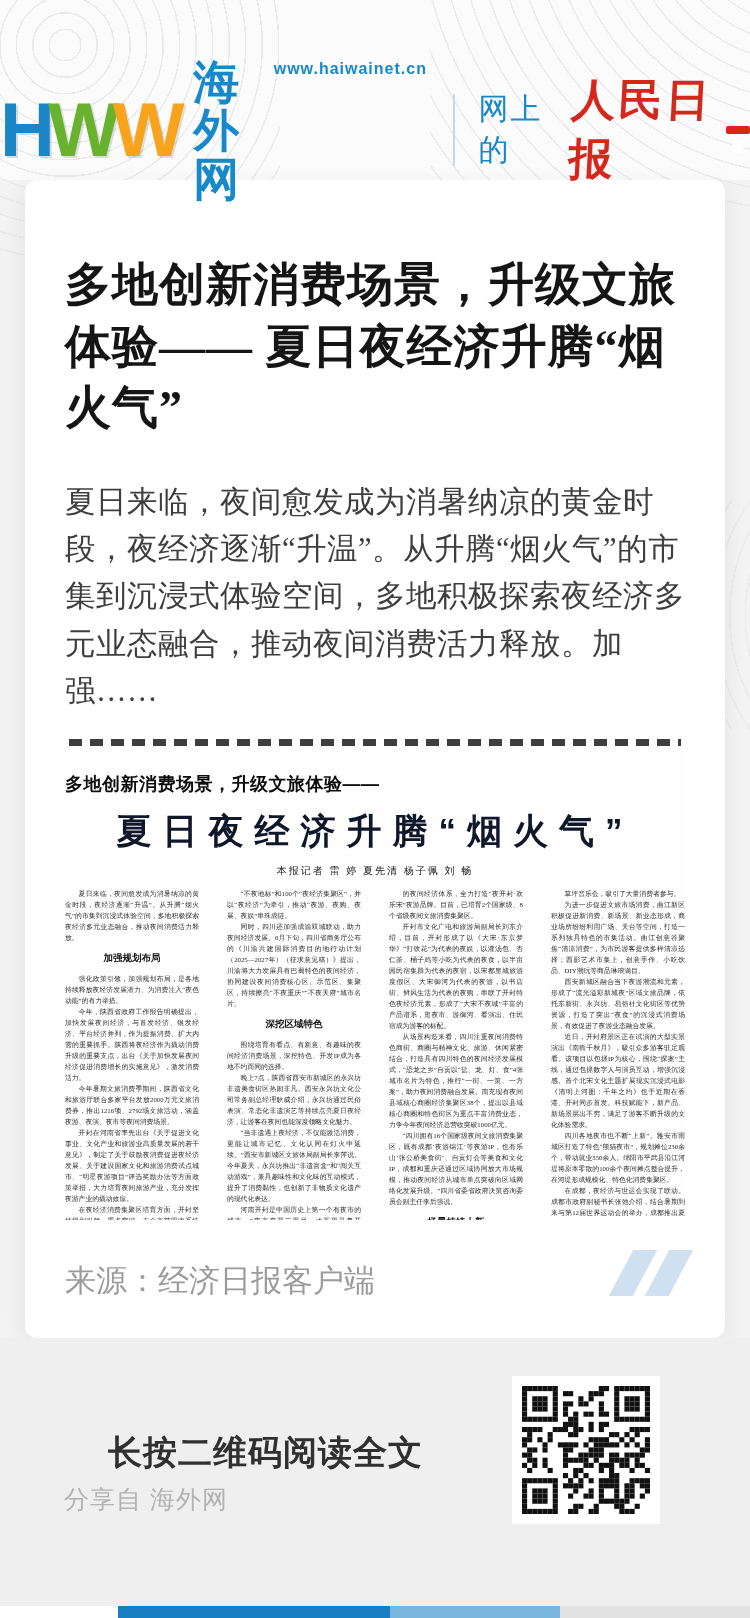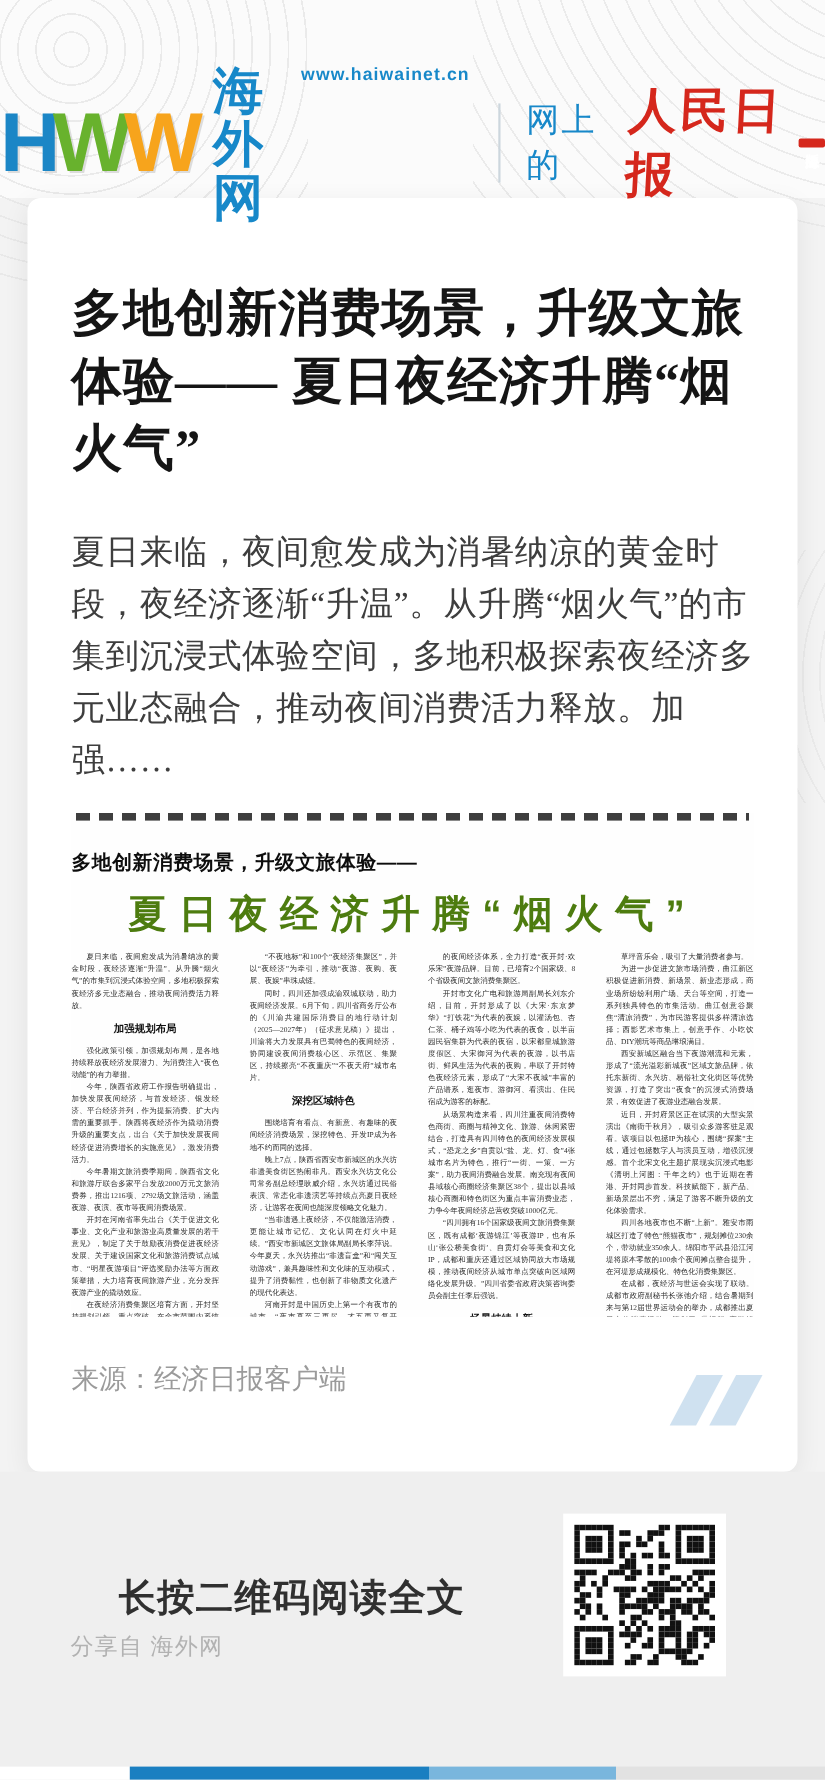--- a/index.html
+++ b/index.html
@@ -42,39 +42,39 @@
   .summary{margin-top:40px;font-family:"Liberation Serif",serif;color:#3e3e3e;
            font-size:30.5px;line-height:1.55;letter-spacing:.5px;}
 
   
   .clip{margin-top:24px;background:#fefefe;position:relative;}
   .clip-cropline{height:9px;overflow:hidden;position:relative;margin:0 4px;}
   .clip-cropline .frag{position:absolute;top:-11px;left:0;width:100%;height:18px;
      background:repeating-linear-gradient(90deg,#1c1c1c 0 13px, transparent 13px 21px);
      opacity:.85;}
   .np-kicker{font-size:18px;font-weight:800;color:#0d0d0d;margin-top:24px;letter-spacing:.5px;}
-  .np-headline{font-size:35px;font-weight:900;color:#4d7c0f;text-align:center;margin-top:12px;
+  .np-headline{font-size:35px;font-weight:900;color:#0f172a;text-align:center;margin-top:12px;
                letter-spacing:11px;white-space:nowrap;}
   .np-byline{font-size:10px;color:#222;text-align:center;margin-top:9px;letter-spacing:2px;}
   .np-cols{display:flex;gap:28px;margin-top:10px;height:332px;overflow:hidden;}
   .np-col{flex:1 1 0;min-width:0;}
   .np-p{font-family:"Liberation Serif",serif;font-size:6.8px;line-height:1.62;color:#2b2b2b;
         text-align:justify;text-indent:2em;margin:0;}
   .np-sub{font-size:9.5px;font-weight:800;color:#111;text-align:center;margin:9px 0 8px;}
 
   
-  .src-row{margin-top:40px;color:#9b9b9b;font-size:25px;display:flex;gap:24px;}
+  .src-row{margin-top:40px;color:#9b9b9b;font-size:31px;display:flex;gap:24px;}
   
   .slashes{position:absolute;right:44px;top:1070px;display:flex;gap:12px;}
   .slash{width:24px;height:46px;background:#cfe1f0;transform:skewX(-28deg);}
 
   
   .ftr{position:absolute;left:0;top:1338px;width:750px;height:280px;background:#efefef;z-index:2;}
   .qr-hint{position:absolute;left:64px;top:92px;font-size:34px;font-weight:800;color:#303030;letter-spacing:1px;margin-left:44px;}
-  .share-from{position:absolute;left:64px;top:145px;font-size:21px;color:#b2b2b2;letter-spacing:1px;}
+  .share-from{position:absolute;left:64px;top:145px;font-size:25px;color:#b2b2b2;letter-spacing:1px;}
   .qr-box{position:absolute;right:90px;top:38px;width:148px;height:148px;background:#fff;
           display:flex;align-items:center;justify-content:center;}
   .bottom-bar{position:absolute;left:0;bottom:0;width:750px;height:12px;display:flex;z-index:3;}
   .bottom-bar div{height:100%;}
 </style>
 </head>
 <body>
 
 <div class="hdr"></div>
 <div class="swirl swirl-tl"></div>
@@ -96,20 +96,21 @@
 <div class="card">
   <div class="title">多地创新消费场景，升级文旅体验—— 夏日夜经济升腾“烟火气”</div>
   <div class="summary">夏日来临，夜间愈发成为消暑纳凉的黄金时段，夜经济逐渐“升温”。从升腾“烟火气”的市集到沉浸式体验空间，多地积极探索夜经济多元业态融合，推动夜间消费活力释放。加强……</div>
 
   <div class="clip">
     <div class="clip-cropline">
         <div class="frag"></div>
       </div>
     <div class="np-kicker">多地创新消费场景，升级文旅体验——</div>
     <div class="np-headline">夏日夜经济升腾“烟火气”</div>
+    <div class="np-byline">本报记者 雷 婷 夏先清 杨子佩 刘 畅</div>
     <div class="np-cols">
       <div class="np-col">
           <p class="np-p">夏日来临，夜间愈发成为消暑纳凉的黄金时段，夜经济逐渐“升温”。从升腾“烟火气”的市集到沉浸式体验空间，多地积极探索夜经济多元业态融合，推动夜间消费活力释放。</p>
           <div class="np-sub">加强规划布局</div>
           <p class="np-p">强化政策引领，加强规划布局，是各地持续释放夜经济发展潜力、为消费注入“夜色动能”的有力举措。</p>
           <p class="np-p">今年，陕西省政府工作报告明确提出，加快发展夜间经济，与首发经济、银发经济、平台经济并列，作为提振消费、扩大内需的重要抓手。陕西将夜经济作为撬动消费升级的重要支点，出台《关于加快发展夜间经济促进消费增长的实施意见》，激发消费活力。</p>
           <p class="np-p">今年暑期文旅消费季期间，陕西省文化和旅游厅联合多家平台发放2000万元文旅消费券，推出1216项、2792场文旅活动，涵盖夜游、夜演、夜市等夜间消费场景。</p>
           <p class="np-p">开封在河南省率先出台《关于促进文化事业、文化产业和旅游业高质量发展的若干意见》，制定了关于鼓励夜消费促进夜经济发展、关于建设国家文化和旅游消费试点城市、“明星夜游项目”评选奖励办法等方面政策举措，大力培育夜间旅游产业，充分发挥夜游产业的撬动效应。</p>
           <p class="np-p">在夜经济消费集聚区培育方面，开封坚持规划引领、重点突破，在全市范围内系统布局鼓楼—书店街、双龙巷—珠玑巷、御街—龙亭等八大核心片区，作为培育创建夜间文旅消费集聚区的主阵地。</p>
         </div>

